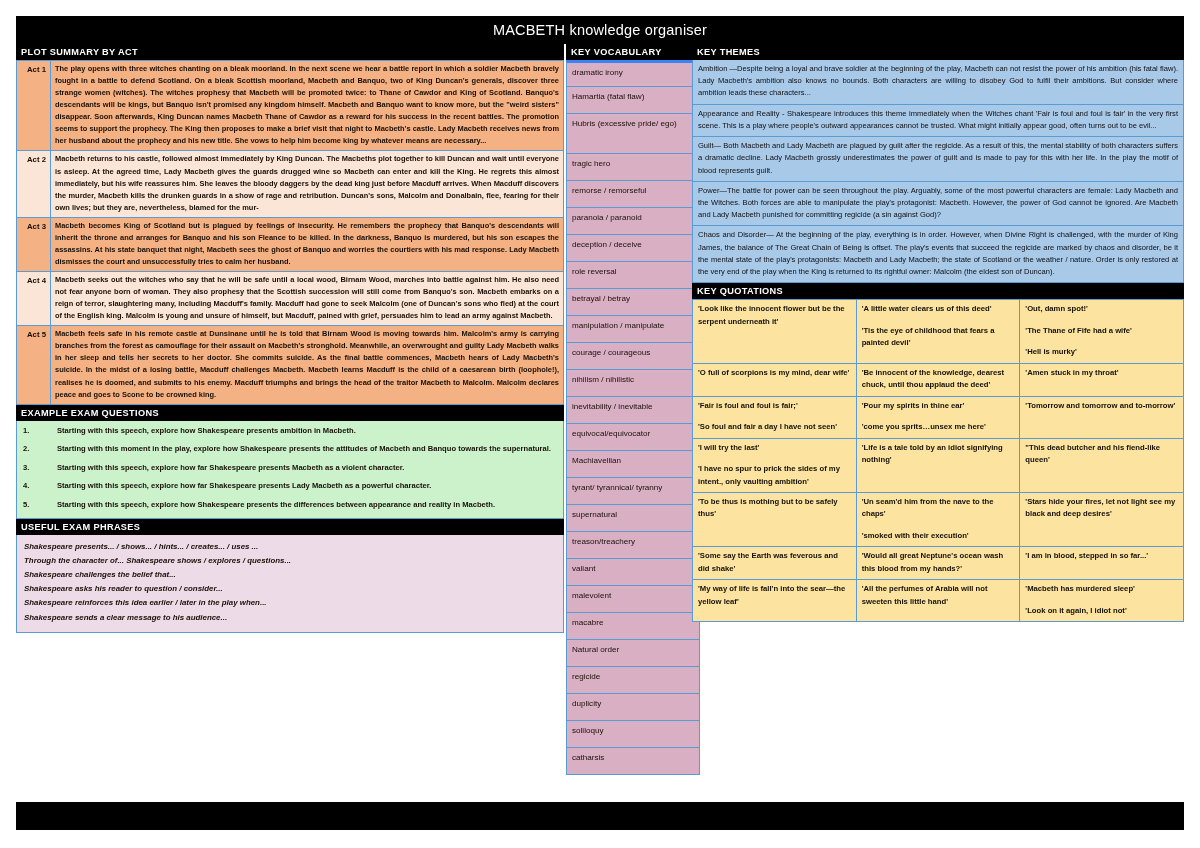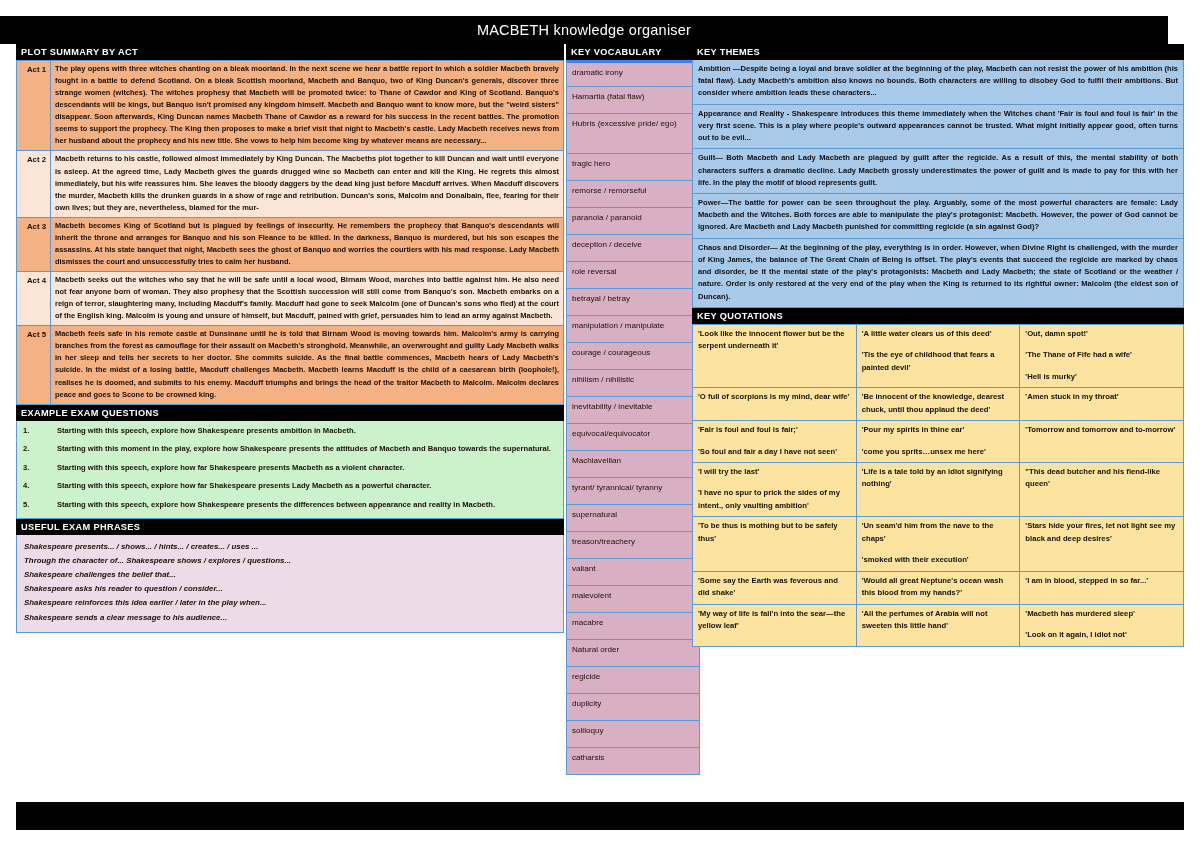--- a/index.html
+++ b/index.html
@@ -11,21 +11,21 @@
   }
   .page {
     position: relative;
     width: 1200px; height: 848px;
     background: #ffffff;
     overflow: hidden;
   }
   
   .title-bar {
     position: absolute;
-    left: 0; top: 16px;
+    left: 16px; top: 16px;
     width: 1168px; height: 28px;
     background: #000000;
     color: #ffffff;
     display: flex; align-items: center; justify-content: center;
     font-size: 14.5px;
     letter-spacing: .2px;
   }
   
   .sec-head {
     background: #000000;
@@ -132,21 +132,21 @@
     position: absolute;
     left: 692px; top: 44px;
     width: 492px;
   }
   .theme-item {
     background: #A8C9E8;
     border: 1px solid #5B9BD5;
     border-top: none;
     padding: 3px 5px 4px 5px;
     font-size: 7.55px;
-    font-weight: bold;
+    font-weight: normal;
     line-height: 1.62;
     color: #0f0f14;
     text-align: justify;
   }
   .theme-item:first-of-type { border-top: 1px solid #5B9BD5; }
   .quotes-table {
     width: 100%;
     border-collapse: collapse;
     table-layout: fixed;
     border-radius: 25px;

